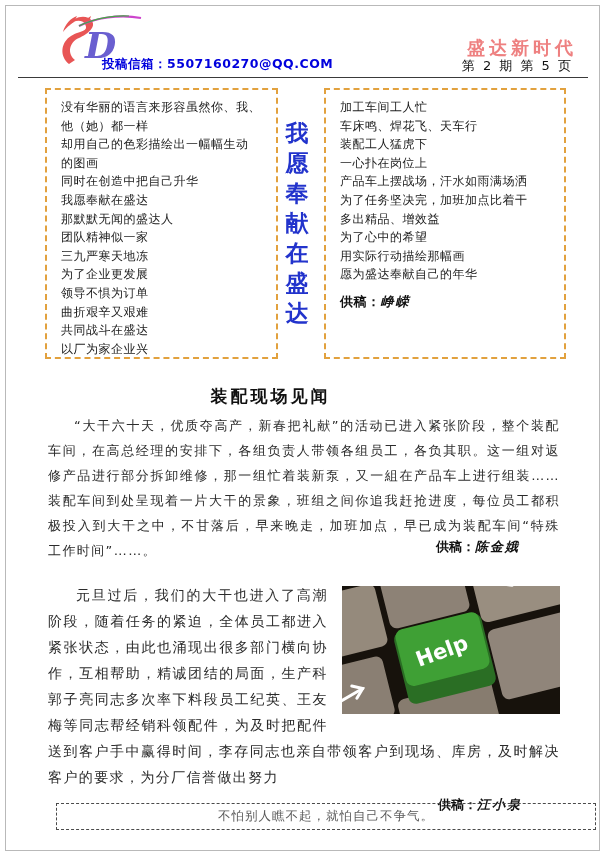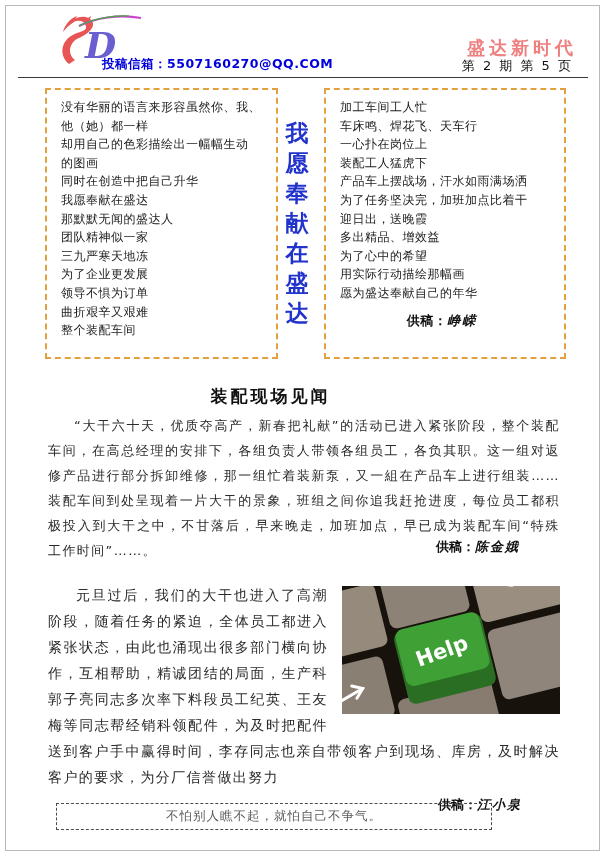--- a/index.html
+++ b/index.html
@@ -49,21 +49,21 @@
   .poem-box.right { left: 324px; width: 242px; }
   .poem-line { white-space: nowrap; }
   .vertical-title {
     position: absolute; left: 283px; top: 118px;
     width: 28px;
     font-size: 23px; line-height: 30px; font-weight: bold;
     color: #2233cc; text-align: center;
     word-break: break-all;
   }
   .contrib {
-    text-align: center; font-size: 13px; color: #111;
+    text-align: left; font-size: 13px; color: #111;
   }
   .poem-box .contrib { margin-top: 9px; padding-right: 8px; }
   .contrib .label { font-weight: bold; }
   .contrib .name  { font-style: italic; font-weight: bold; letter-spacing: 2px; }
   
   .article1-title {
     position: absolute; left: 0; top: 385px; width: 541px;
     text-align: center; font-size: 17px; font-weight: bold;
     letter-spacing: 3px; color: #101010;
   }
@@ -85,21 +85,21 @@
     font-size: 17px; font-weight: bold; letter-spacing: 3px;
     color: #101010; text-align: center; margin-bottom: 10px;
   }
   .article2-body {
     font-size: 14px; line-height: 26px; letter-spacing: 1.4px;
     color: #2b2b2b; text-align: justify; text-indent: 2em;
   }
   .article2-contrib { text-align: right; padding-right: 38px; margin-top: 6px; }
   
   .quote-box {
-    position: absolute; left: 56px; top: 803px; width: 436px; height: 27px;
+    position: absolute; left: 56px; top: 803px; width: 540px; height: 27px;
     border: 1px dashed #4a4a4a;
     display: flex; align-items: center; justify-content: center;
     font-size: 12.5px; color: #5a5a5a; letter-spacing: 1px;
   }
 </style>
 </head>
 <body>
 
 <div class="page">
   <div class="page-border"></div>
@@ -123,33 +123,33 @@
     <div class="poem-line">却用自己的色彩描绘出一幅幅生动</div>
     <div class="poem-line">的图画</div>
     <div class="poem-line">同时在创造中把自己升华</div>
     <div class="poem-line">我愿奉献在盛达</div>
     <div class="poem-line">那默默无闻的盛达人</div>
     <div class="poem-line">团队精神似一家</div>
     <div class="poem-line">三九严寒天地冻</div>
     <div class="poem-line">为了企业更发展</div>
     <div class="poem-line">领导不惧为订单</div>
     <div class="poem-line">曲折艰辛又艰难</div>
-    <div class="poem-line">整个装配车间</div>
+    <div class="poem-line">共同战斗在盛达</div>
+    <div class="poem-line">以厂为家企业兴</div>
   </div>
 
   <div class="vertical-title">我愿奉献在盛达</div>
 
   <div class="poem-box right">
     <div class="poem-line">加工车间工人忙</div>
     <div class="poem-line">车床鸣、焊花飞、天车行</div>
+    <div class="poem-line">装配工人猛虎下</div>
     <div class="poem-line">一心扑在岗位上</div>
-    <div class="poem-line">装配工人猛虎下</div>
     <div class="poem-line">产品车上摆战场，汗水如雨满场洒</div>
     <div class="poem-line">为了任务坚决完，加班加点比着干</div>
-    <div class="poem-line">迎日出，送晚霞</div>
     <div class="poem-line">多出精品、增效益</div>
     <div class="poem-line">为了心中的希望</div>
     <div class="poem-line">用实际行动描绘那幅画</div>
     <div class="poem-line">愿为盛达奉献自己的年华</div>
     <div class="contrib">
       <span class="label">供稿：</span><span class="name">峥嵘</span>
     </div>
   </div>
 
   <div class="article1-title">装配现场见闻</div>

